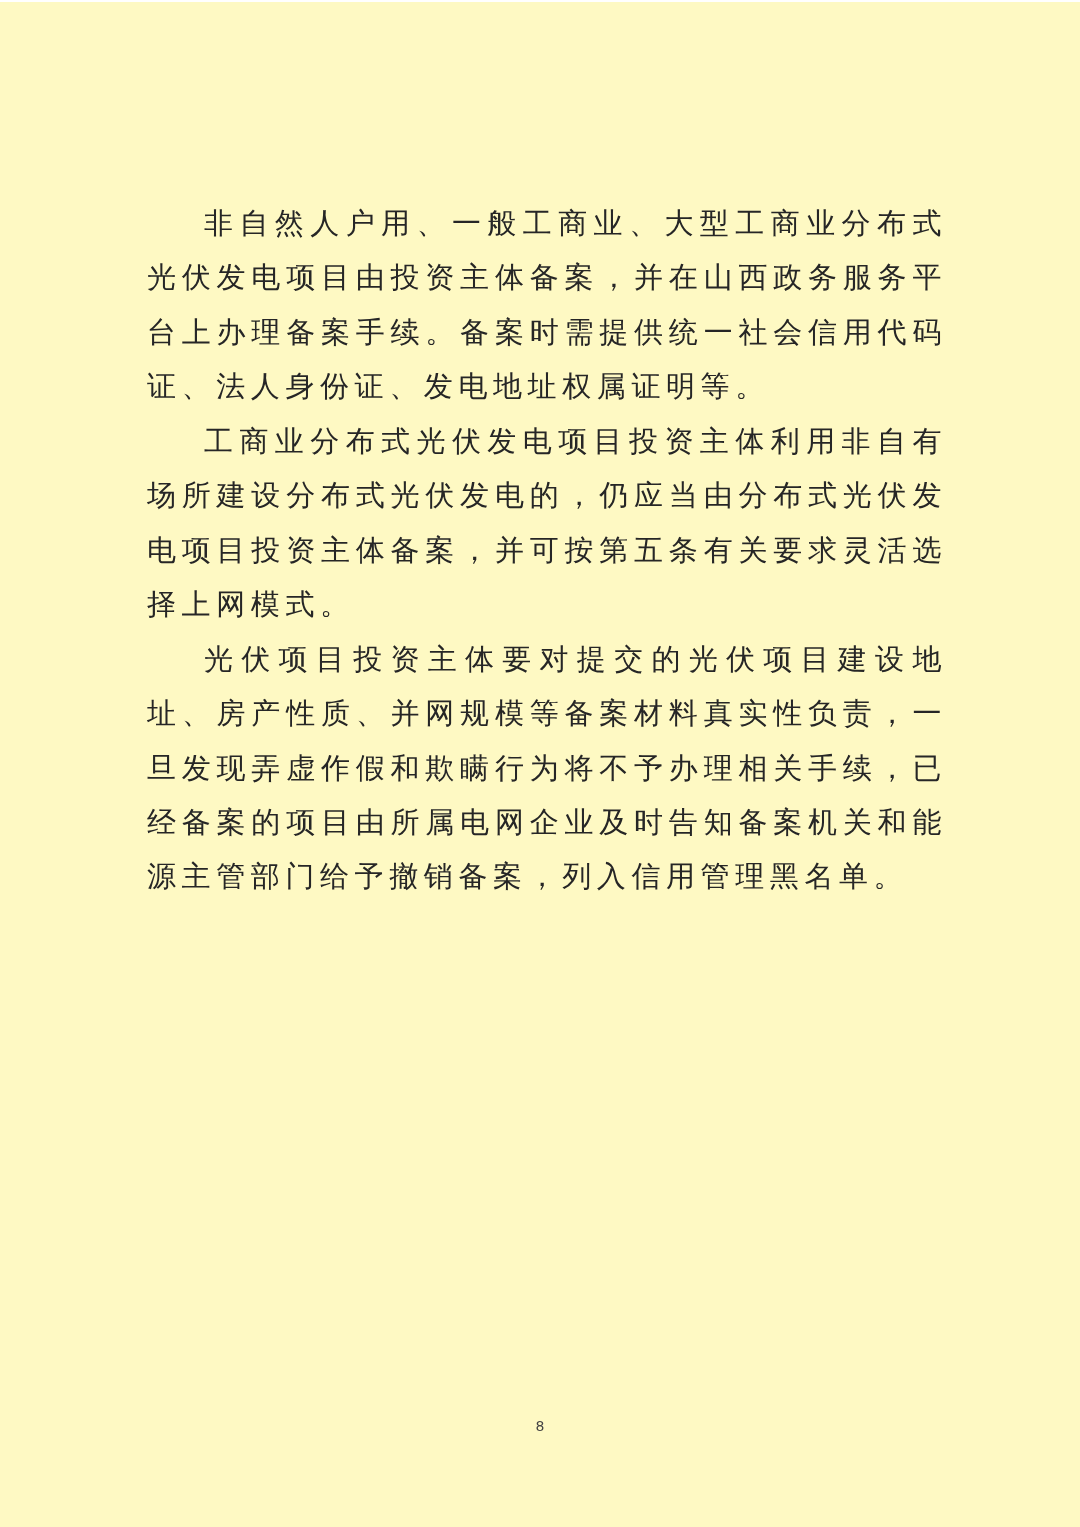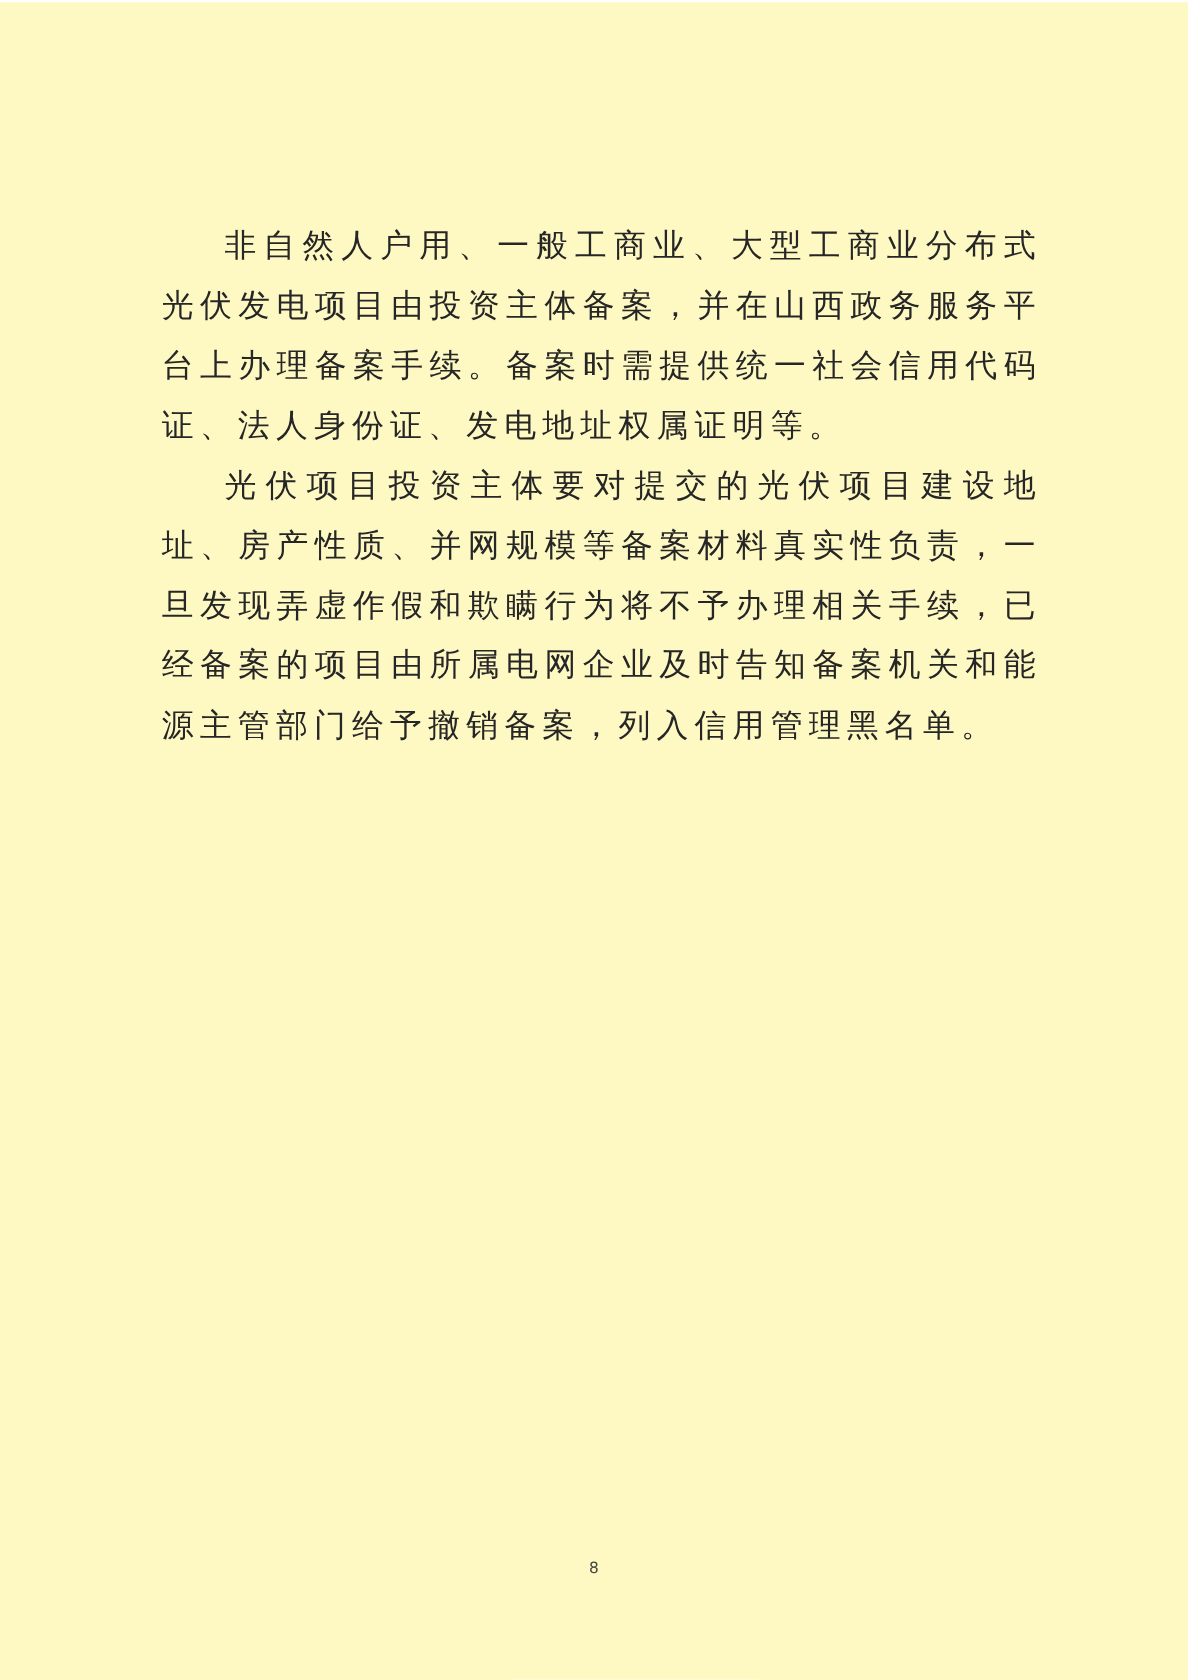--- a/index.html
+++ b/index.html
@@ -54,16 +54,17 @@
       font-size: 14px;
       color: #444444;
     }
   </style>
 </head>
 <body>
 
 <div class="page">
   <div class="body-text">
     <p class="para">非自然人户用、一般工商业、大型工商业分布式光伏发电项目由投资主体备案，并在山西政务服务平台上办理备案手续。备案时需提供统一社会信用代码证、法人身份证、发电地址权属证明等。</p>
+    <p class="para">工商业分布式光伏发电项目投资主体利用非自有场所建设分布式光伏发电的，仍应当由分布式光伏发电项目投资主体备案，并可按第五条有关要求灵活选择上网模式。</p>
     <p class="para">光伏项目投资主体要对提交的光伏项目建设地址、房产性质、并网规模等备案材料真实性负责，一旦发现弄虚作假和欺瞒行为将不予办理相关手续，已经备案的项目由所属电网企业及时告知备案机关和能源主管部门给予撤销备案，列入信用管理黑名单。</p>
   </div>
   <div class="page-number">8</div>
 </div>
 
 </body></html>

